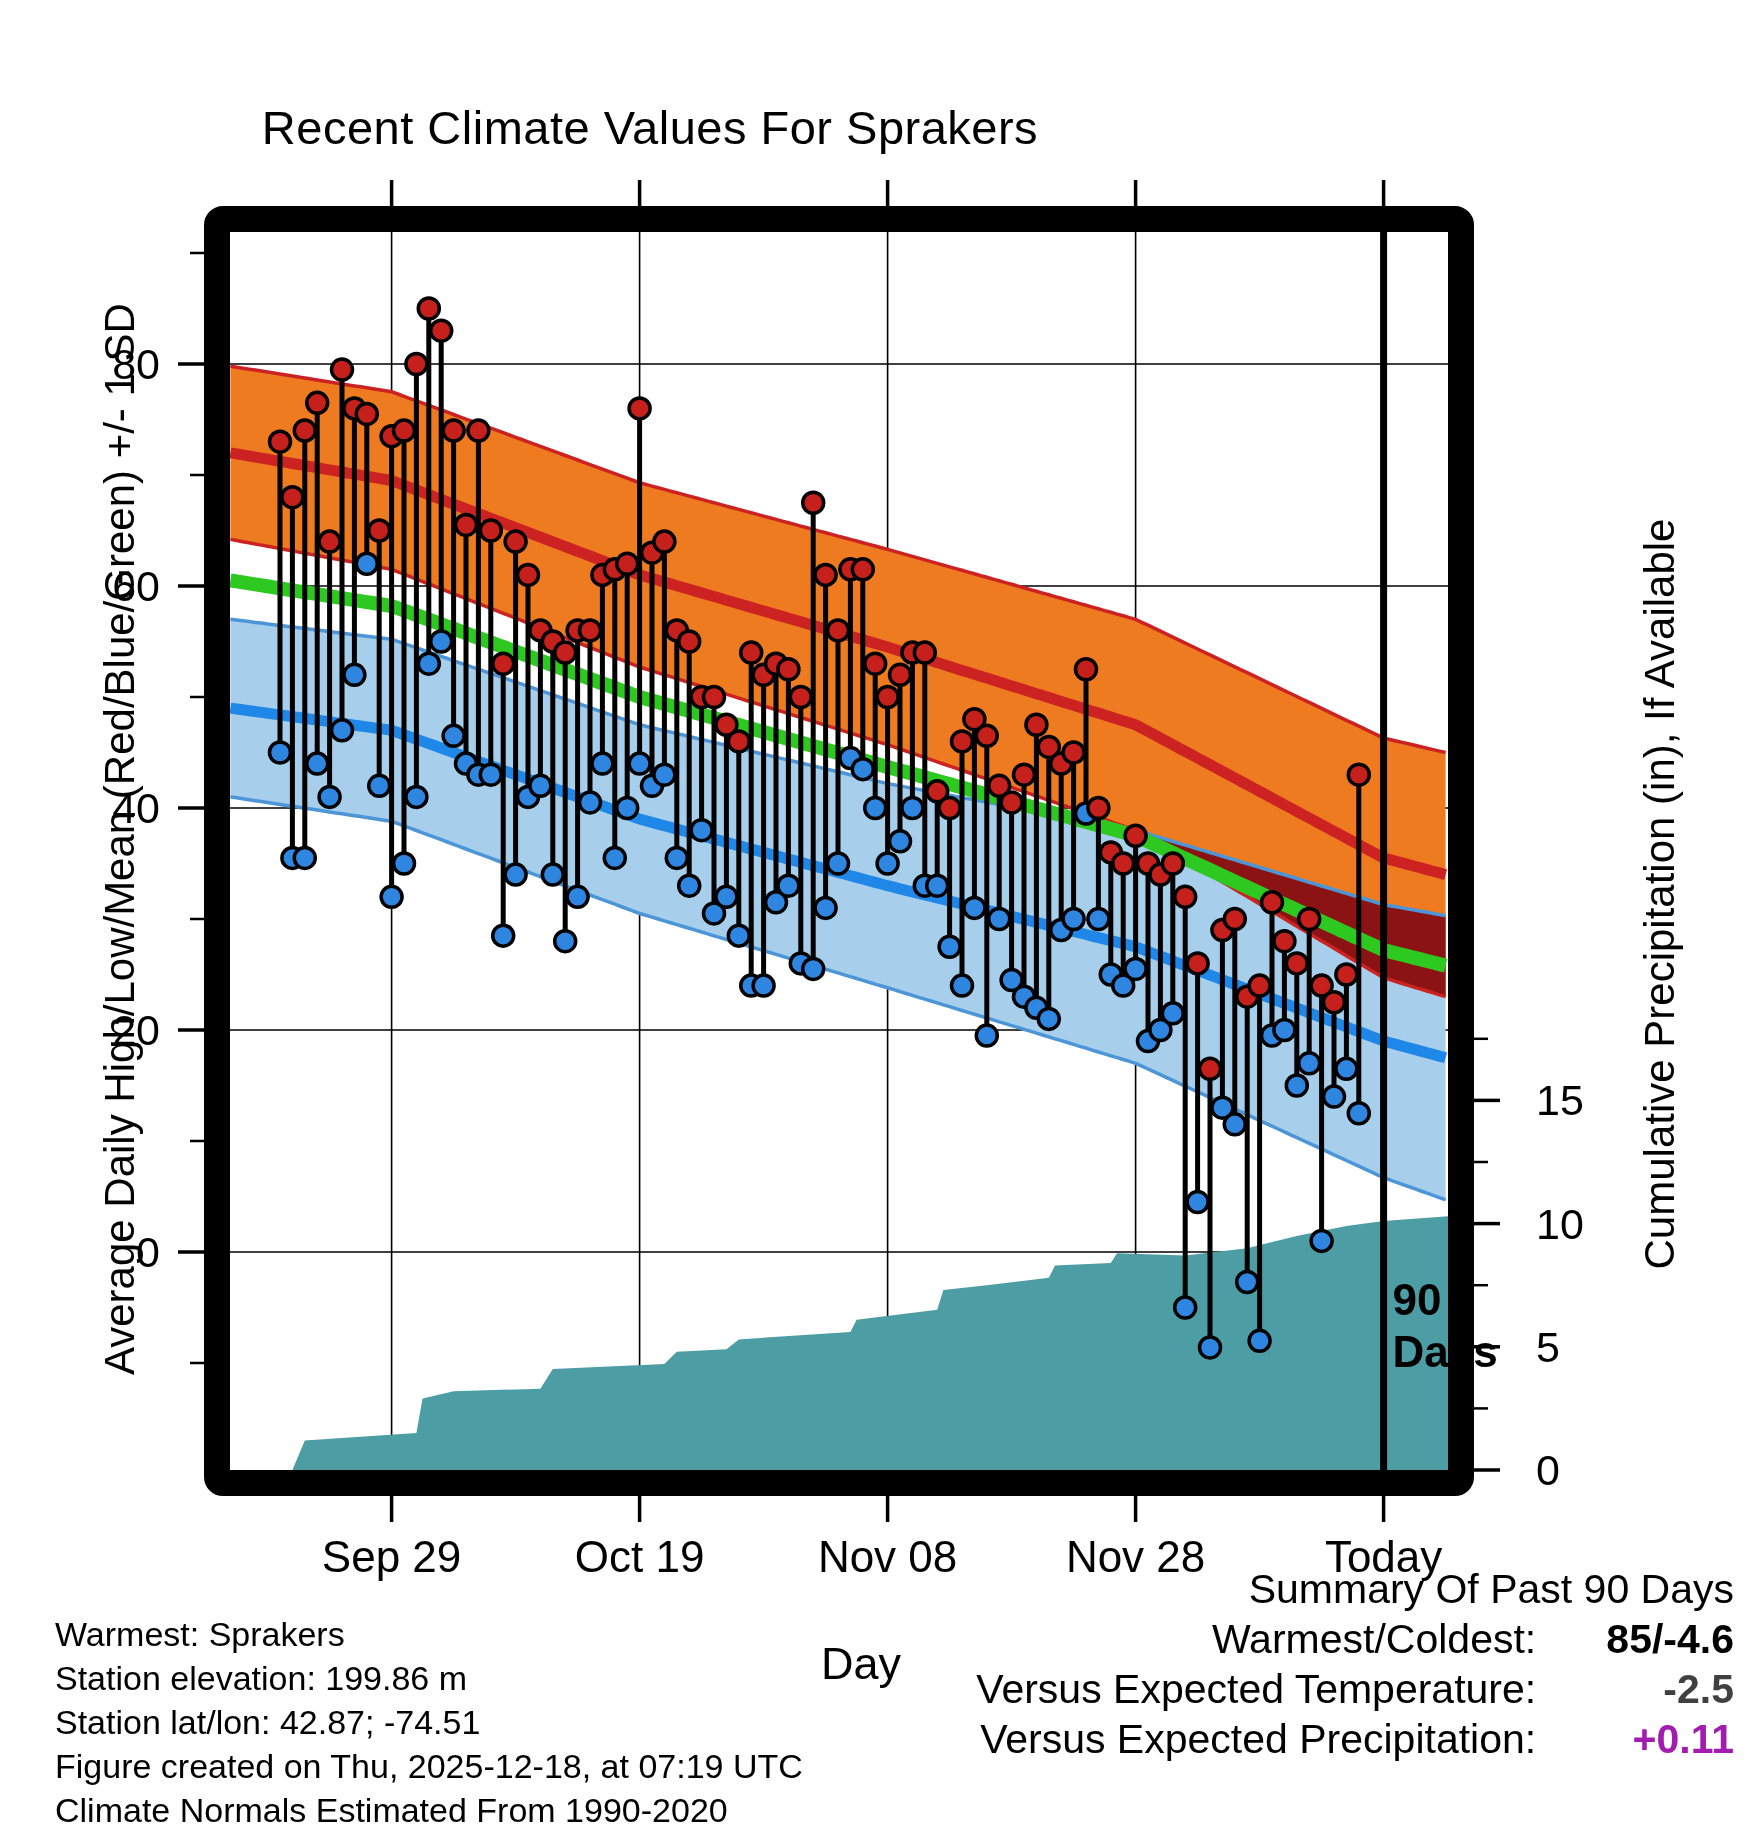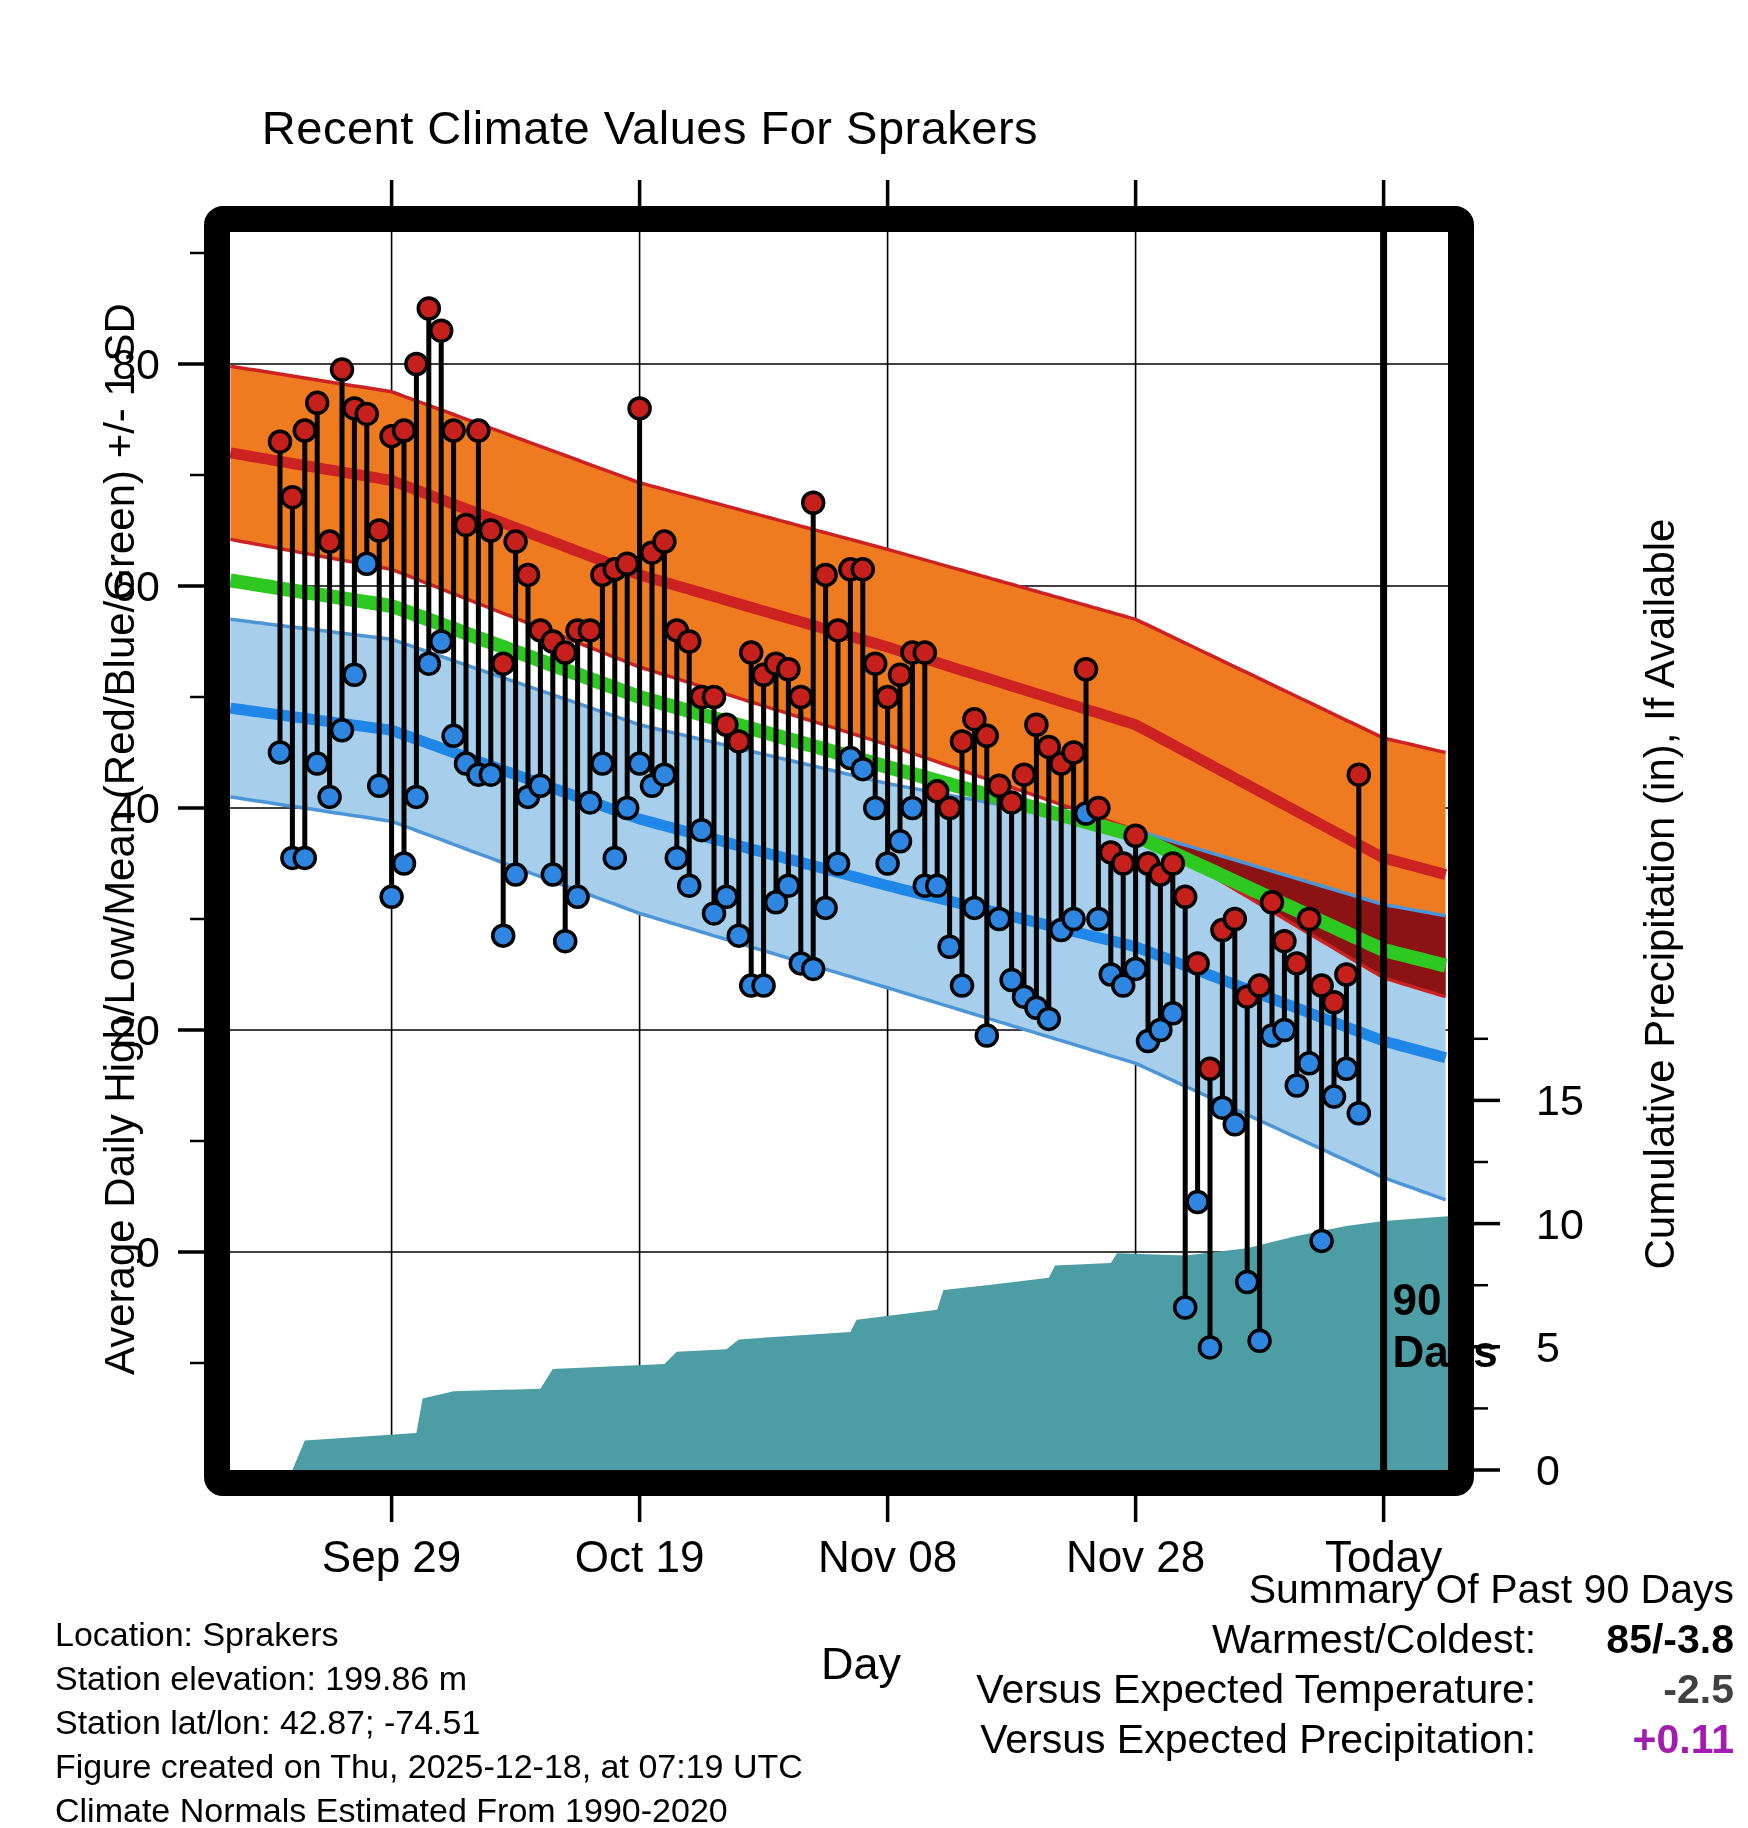--- a/index.html
+++ b/index.html
@@ -363,31 +363,31 @@
       <line x1="887.6" y1="206" x2="887.6" y2="180" stroke="#000" stroke-width="3.5"></line>
       <text x="887.6" y="1572" font-size="44" text-anchor="middle">Nov 08</text>
       <line x1="1135.6" y1="1496" x2="1135.6" y2="1522" stroke="#000" stroke-width="3.5"></line>
       <line x1="1135.6" y1="206" x2="1135.6" y2="180" stroke="#000" stroke-width="3.5"></line>
       <text x="1135.6" y="1572" font-size="44" text-anchor="middle">Nov 28</text>
       <line x1="1383.6000000000001" y1="1496" x2="1383.6000000000001" y2="1522" stroke="#000" stroke-width="3.5"></line>
       <line x1="1383.6000000000001" y1="206" x2="1383.6000000000001" y2="180" stroke="#000" stroke-width="3.5"></line>
       <text x="1383.6000000000001" y="1572" font-size="44" text-anchor="middle">Today</text>
     </svg>
   <div id="footer">
-      <div>Location: Sprakers</div>
+      <div>Warmest: Sprakers</div>
       <div>Station elevation: 199.86 m</div>
       <div>Station lat/lon: 42.87; -74.51</div>
       <div>Figure created on Thu, 2025-12-18, at 07:19 UTC</div>
       <div>Climate Normals Estimated From 1990-2020</div>
     </div>
   <div id="summary">
     <div class="row">Summary Of Past 90 Days</div>
   <div class="row">
         <span class="lbl">Warmest/Coldest:  </span>
-        <span class="val" style="color: rgb(0, 0, 0);">85/-3.8</span>
+        <span class="val" style="color: rgb(0, 0, 0);">85/-4.6</span>
       </div>
       <div class="row">
         <span class="lbl">Versus Expected Temperature:  </span>
         <span class="val" style="color: #404040;">-2.5</span>
       </div>
       <div class="row">
         <span class="lbl">Versus Expected Precipitation:  </span>
         <span class="val" style="color: #a21caf;">+0.11</span>
       </div>
     </div>

